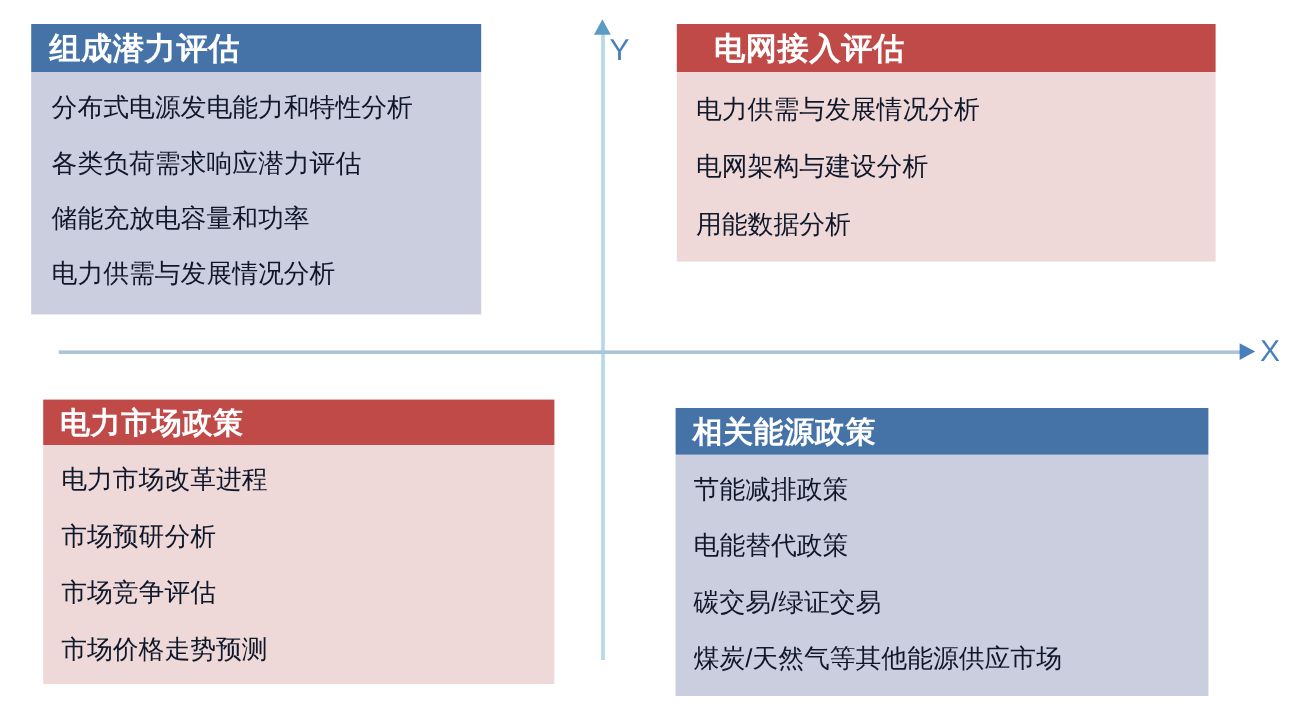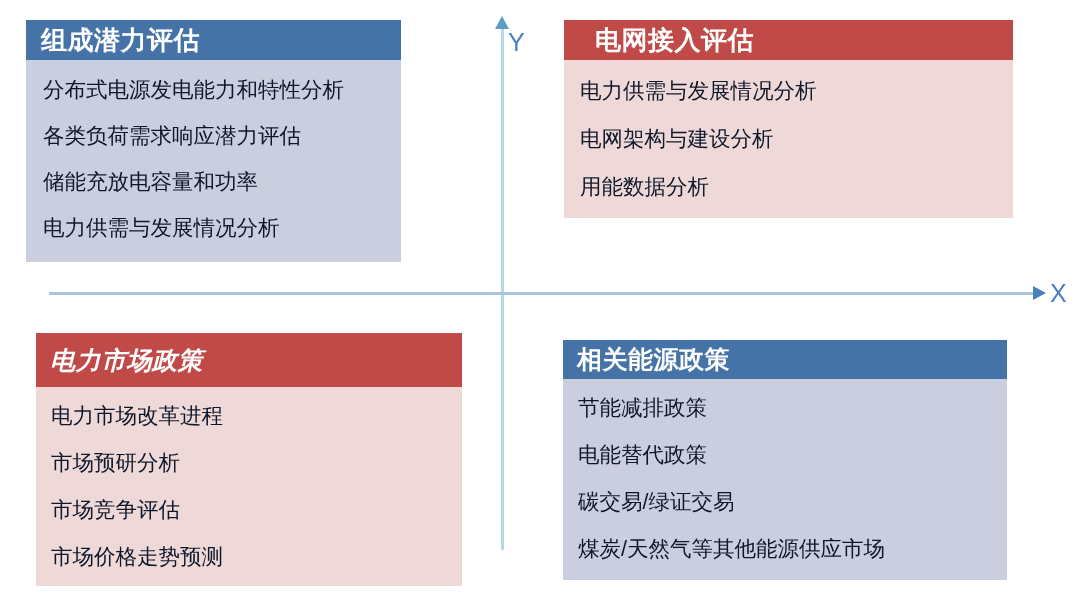--- a/index.html
+++ b/index.html
@@ -110,21 +110,21 @@
   #panel-tl .panel-item { margin-bottom: 22px; }
 
   
   #panel-tr { left: 564px; top: 20px; width: 449px; }
   #panel-tr .panel-header { height: 40px; padding-left: 31px; font-size: 26px; }
   #panel-tr .panel-body { height: 158px; padding: 19px 0 0 16px; }
   #panel-tr .panel-item { margin-bottom: 24px; }
 
   
   #panel-bl { left: 36px; top: 333px; width: 426px; }
-  #panel-bl .panel-header { height: 54px; padding-left: 14px; font-size: 25px; font-style: italic; }
+  #panel-bl .panel-header { height: 38px; padding-left: 14px; font-size: 25px; }
   #panel-bl .panel-body { height: 199px; padding: 17px 0 0 15px; }
   #panel-bl .panel-item { margin-bottom: 23px; }
 
   
   #panel-br { left: 563px; top: 340px; width: 444px; }
   #panel-br .panel-header { height: 39px; padding-left: 14px; font-size: 25px; }
   #panel-br .panel-body { height: 201px; padding: 17px 0 0 15px; }
   #panel-br .panel-item { margin-bottom: 23px; }
 </style>
 </head>

